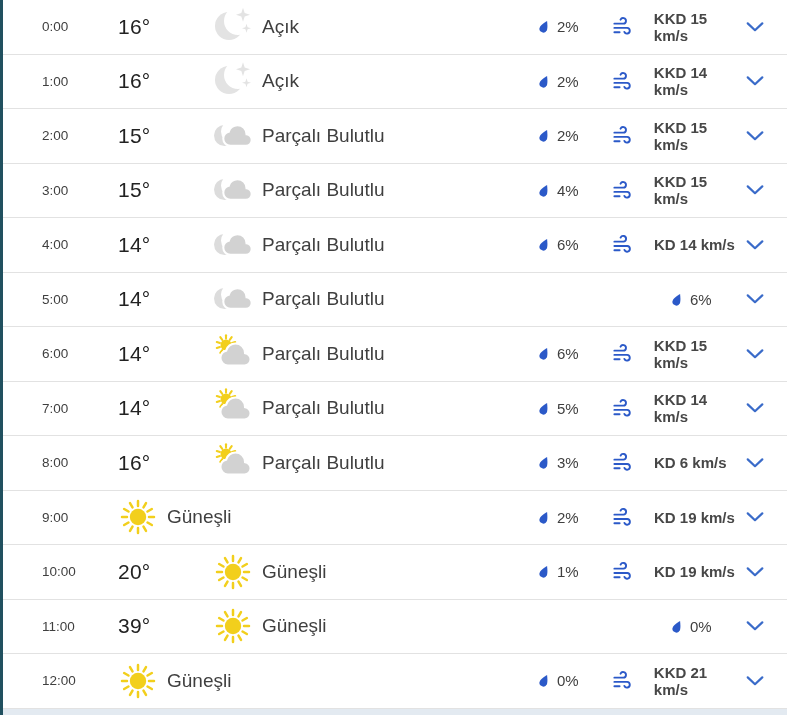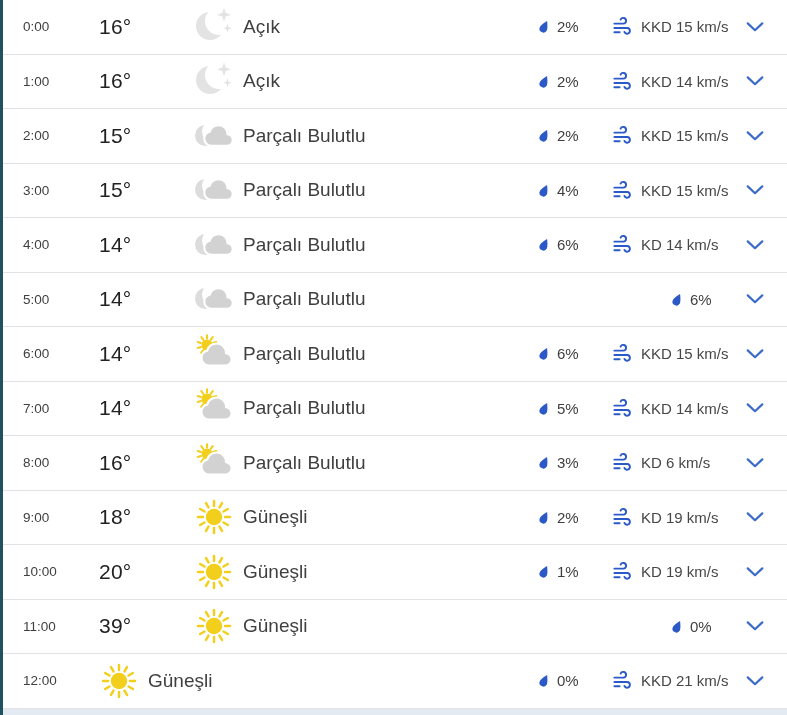--- a/index.html
+++ b/index.html
@@ -14,26 +14,26 @@
     --text_primary:#3f3f3f;
     --text_temp:#222222;
   }
   *{margin:0;padding:0;box-sizing:border-box;}
   html,body{width:787px;height:715px;overflow:hidden;background:#fff;
     font-family:"Liberation Sans","DejaVu Sans",sans-serif;}
   .edge-strip{position:absolute;left:0;top:0;width:3px;height:715px;background:var(--left_edge);z-index:5;}
   .forecast-table{position:relative;width:787px;}
   .row{display:flex;align-items:center;height:54.5px;background:#fff;
     border-bottom:1px solid var(--separator);cursor:pointer;}
-  .c-time{margin-left:23px;width:76px;font-size:13.5px;color:var(--text_primary);}
+  .c-time{margin-left:42px;width:76px;font-size:13.5px;color:var(--text_primary);}
   .c-temp{width:95px;font-size:21px;font-weight:400;color:var(--text_temp);letter-spacing:.2px;}
   .c-icon{width:49px;display:flex;align-items:center;}
   .c-cond{flex:1;font-size:19px;color:var(--text_primary);}
   .c-precip{width:75px;display:flex;align-items:center;gap:6px;font-size:15px;color:var(--text_primary);}
-  .c-wind{width:133px;display:flex;align-items:center;gap:8px;font-size:15px;color:#474747;}
+  .c-wind{width:133px;display:flex;align-items:center;gap:21px;font-size:15px;color:#474747;font-weight:bold;}
   .c-chev{width:42px;display:flex;align-items:center;}
   .bottom-strip{height:6.5px;background:var(--bottom_strip);}
 
   
   .wx-icon{position:relative;display:inline-block;width:40px;height:40px;}
   .moon{position:absolute;border-radius:50%;background:transparent;}
   .moon-lg{width:28px;height:28px;left:2px;top:5px;box-shadow:inset 9px -5px 0 0 var(--moon);}
   .moon-sm{width:21px;height:21px;left:1px;top:9px;box-shadow:inset 7px -4px 0 0 #dcdcdc;}
   .sparkle{position:absolute;background:var(--moon);
     clip-path:polygon(50% 0,62% 38%,100% 50%,62% 62%,50% 100%,38% 62%,0 50%,38% 38%);}
@@ -374,21 +374,20 @@
       <span>KD 6 km/s</span>
     </span>
     <span class="c-chev">
       <svg width="20" height="12" viewBox="0 0 22 13">
         <path class="chev-path" d="M3 2.5 L11 10 L19 2.5"></path>
       </svg>
     </span>
   </div>
     <div class="row">
     <span class="c-time">9:00</span>
-    <span class="c-temp">18°</span>
     <span class="c-icon">
         <span class="wx-icon">
     <svg class="full-sun" width="38" height="38" viewBox="0 0 38 38">
       <g class="sun-ray" stroke-width="2.5">
         <line x1="19" y1="3" x2="19" y2="8" transform="rotate(0 19 19)"></line>
         <line x1="19" y1="3" x2="19" y2="8" transform="rotate(30 19 19)"></line>
         <line x1="19" y1="3" x2="19" y2="8" transform="rotate(60 19 19)"></line>
         <line x1="19" y1="3" x2="19" y2="8" transform="rotate(90 19 19)"></line>
         <line x1="19" y1="3" x2="19" y2="8" transform="rotate(120 19 19)"></line>
         <line x1="19" y1="3" x2="19" y2="8" transform="rotate(150 19 19)"></line>

